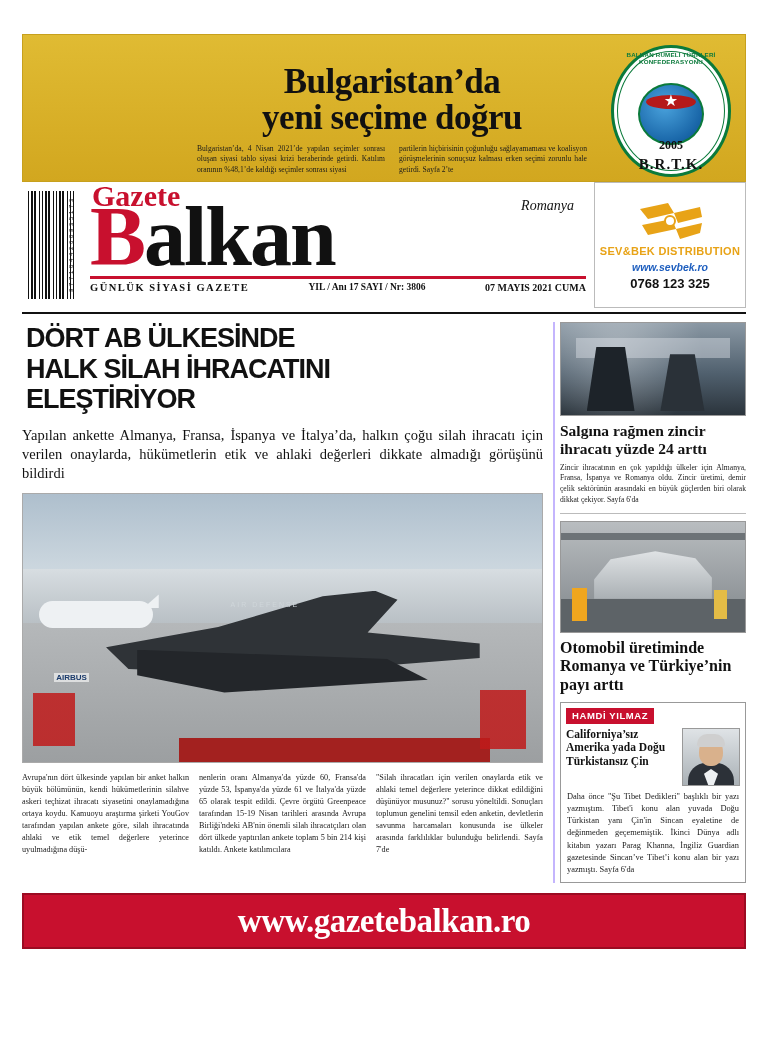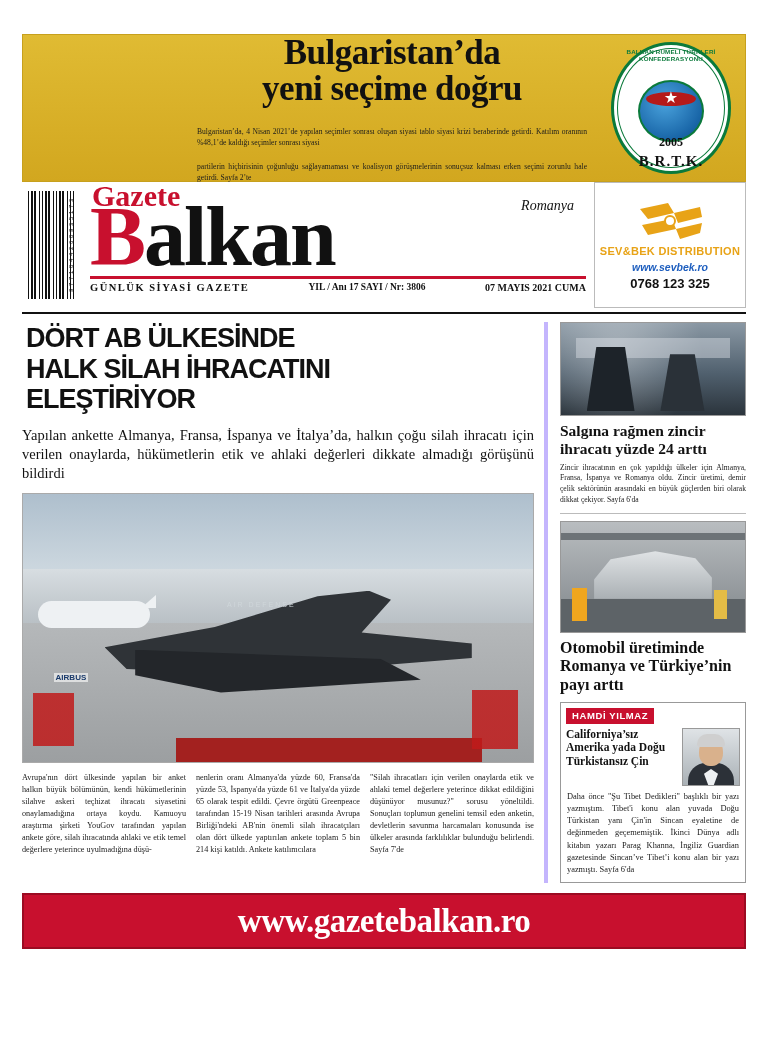--- a/index.html
+++ b/index.html
@@ -25,21 +25,21 @@
   }
 
   
   .top-banner {
     position: relative;
     margin-top: 34px;
     height: 148px;
     background: #d9b32c;
     background: linear-gradient(180deg,#e0bb33 0%, #d2a71f 100%);
     display: flex;
-    align-items: center;
+    align-items: flex-end;
     border: 1px solid #c7a01d;
     box-sizing: border-box;
   }
   .banner-photo {
     width: 160px;
     flex: 0 0 160px;
     position: relative;
     overflow: hidden;
     background: #2a2a2a;
   }
@@ -98,22 +98,21 @@
     font-weight: bold;
     font-size: 35px;
     line-height: 1.04;
     color: #111;
     text-align: center;
     letter-spacing: -0.5px;
   }
   .banner-cols {
     display: flex;
     gap: 14px;
-    margin-top: 20px;
-    flex-direction: column;
+    margin-top: 7px;
   }
   .banner-col {
     flex: 1;
     font-family: "Liberation Serif", serif;
     font-size: 7.6px;
     line-height: 1.38;
     color: #1b1b1b;
     text-align: justify;
   }
   .banner-logo {
@@ -252,21 +251,21 @@
     margin-top: 2px;
   }
   .ad-url { font-size: 10.5px; font-weight: bold; color: #1f5fbf; margin-top: 4px; font-style: italic;}
   .ad-phone { font-size: 13px; font-weight: bold; color: #111; margin-top: 3px;}
 
   .black-rule { height: 2px; background:#111; margin-top: 4px;}
 
   
   .body-wrap { display: flex; margin-top: 8px; }
   .col-main { flex: 1 1 auto; padding-right: 10px; }
-  .col-side { width: 186px; flex: 0 0 186px; border-left: 4px solid #c4b5fd; padding-left: 12px;}
+  .col-side { width: 186px; flex: 0 0 186px; border-left: 2px solid #c4b5fd; padding-left: 5px;}
 
   .headline {
     font-family: "Liberation Sans", sans-serif;
     font-weight: bold;
     font-size: 27px;
     line-height: 1.06;
     letter-spacing: -1px;
     color: #111;
     text-align: left;
     padding: 2px 4px 0 4px;

